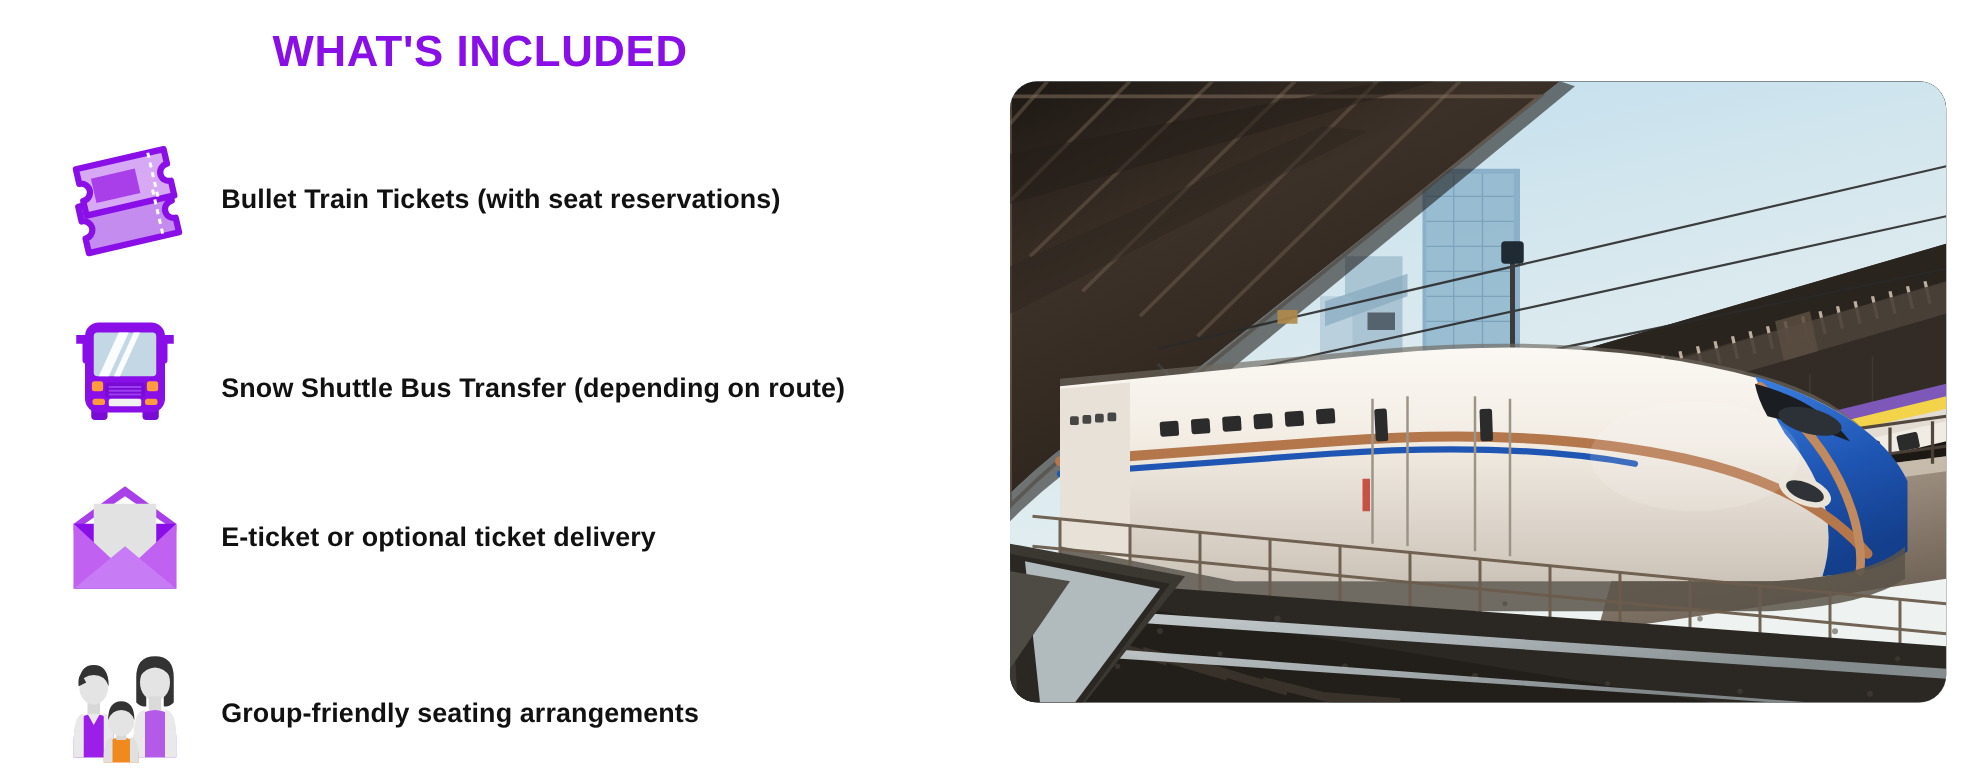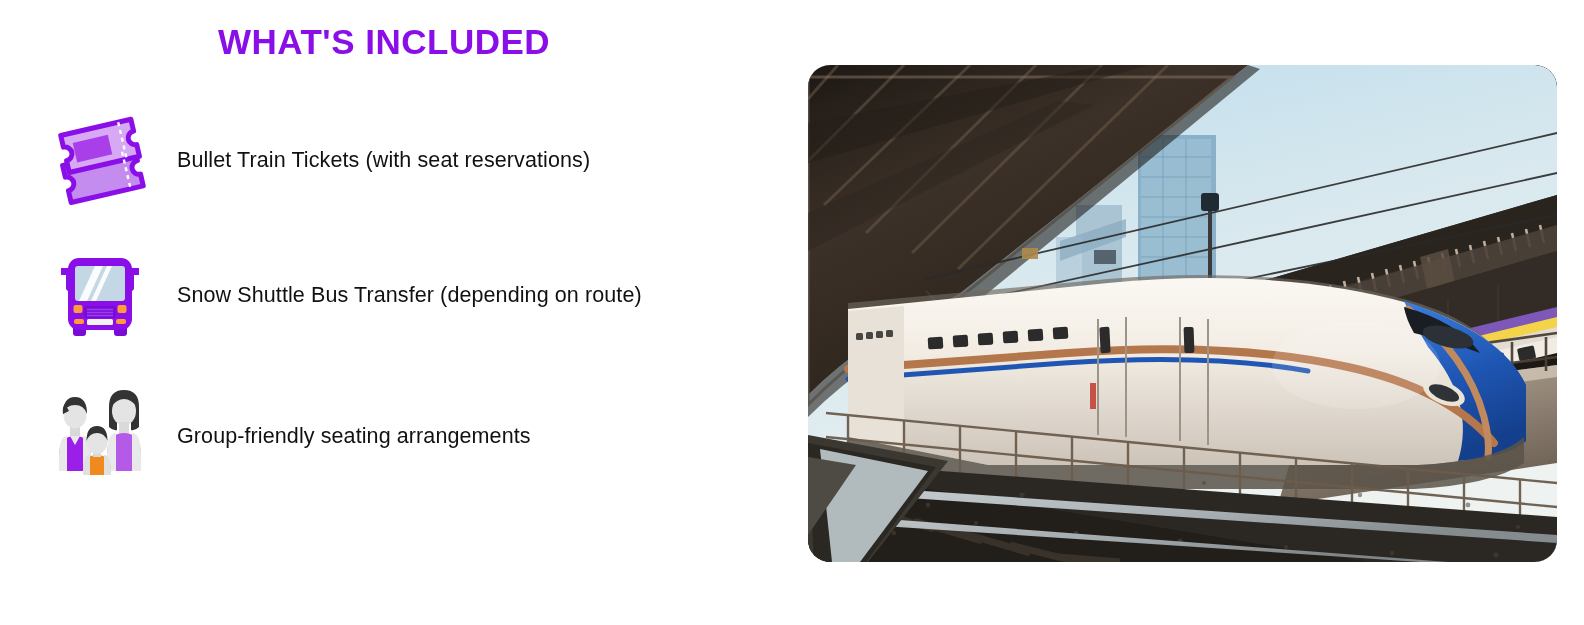--- a/index.html
+++ b/index.html
@@ -70,30 +70,30 @@
     justify-content: center;
   }
   .feature-icon svg { display: block; }
 
   .feature-label {
     position: absolute;
     left: 177px;
     top: 50%;
     transform: translateY(-50%);
     font-size: 21.5px;
-    font-weight: normal;
+    font-weight: bold;
     color: #111111;
     font-family: "Liberation Sans", sans-serif;
     white-space: nowrap;
     letter-spacing: 0.1px;
   }
 
   
   .row-0 .feature-label { margin-top: 0px; }
-  .row-1 .feature-label { margin-top: 0px; }
+  .row-1 .feature-label { margin-top: 16px; }
   .row-2 .feature-label { margin-top: 0px; }
   .row-3 .feature-label { margin-top: 6px; text-align: center; }
   .row-3 .feature-icon { margin-top: -4px; }
 
   
   .photo-wrap {
     position: absolute;
     left: 808px;
     top: 65px;
     width: 749px;
@@ -164,20 +164,39 @@
 
             <rect x="29" y="79" width="10" height="5" rx="2" fill="#ff9b3d"></rect>
             <rect x="71" y="79" width="10" height="5" rx="2" fill="#ff9b3d"></rect>
 
             <rect x="42" y="79" width="26" height="6" rx="1.5" fill="#f2f2f2"></rect>
           </svg>
         </div>
         <div class="feature-label">Snow Shuttle Bus Transfer (depending on route)</div>
       </div>
 
+      <div class="feature-row row-2">
+        <div class="feature-icon">
+          <svg viewBox="0 0 110 110" width="110" height="110" aria-hidden="true">
+
+            <polygon points="14,44 55,14 96,44 96,50 55,22 14,50" fill="#a93fe8"></polygon>
+
+            <polygon points="14,44 96,44 96,96 14,96" fill="#8a0ee8"></polygon>
+
+            <polygon points="30,28 80,28 80,72 55,92 30,72" fill="#e2e2e2"></polygon>
+
+            <polygon points="14,44 55,82 14,96" fill="#c061f2"></polygon>
+
+            <polygon points="96,44 55,82 96,96" fill="#c061f2"></polygon>
+
+            <polygon points="14,96 55,62 96,96" fill="#c77bf5"></polygon>
+          </svg>
+        </div>
+        <div class="feature-label">E-ticket or optional ticket delivery</div>
+      </div>
 
       <div class="feature-row row-3">
         <div class="feature-icon">
           <svg viewBox="0 0 110 110" width="110" height="110" aria-hidden="true">
 
             <path d="M62 84 q0 -22 17 -22 q17 0 17 22 v16 H62 z" fill="#b45ae8"></path>
             <path d="M62 84 q0 -22 9 -22 l0 38 H62 z" fill="#e9e9e9"></path>
             <path d="M96 84 q0 -22 -9 -22 l0 38 H96 z" fill="#e9e9e9"></path>
 
             <path d="M64 36 q0 -17 15 -17 q15 0 15 17 v20 q-4 4 -8 3 l0 -14 h-14 l0 14 q-4 1 -8 -3 z" fill="#333333"></path>

